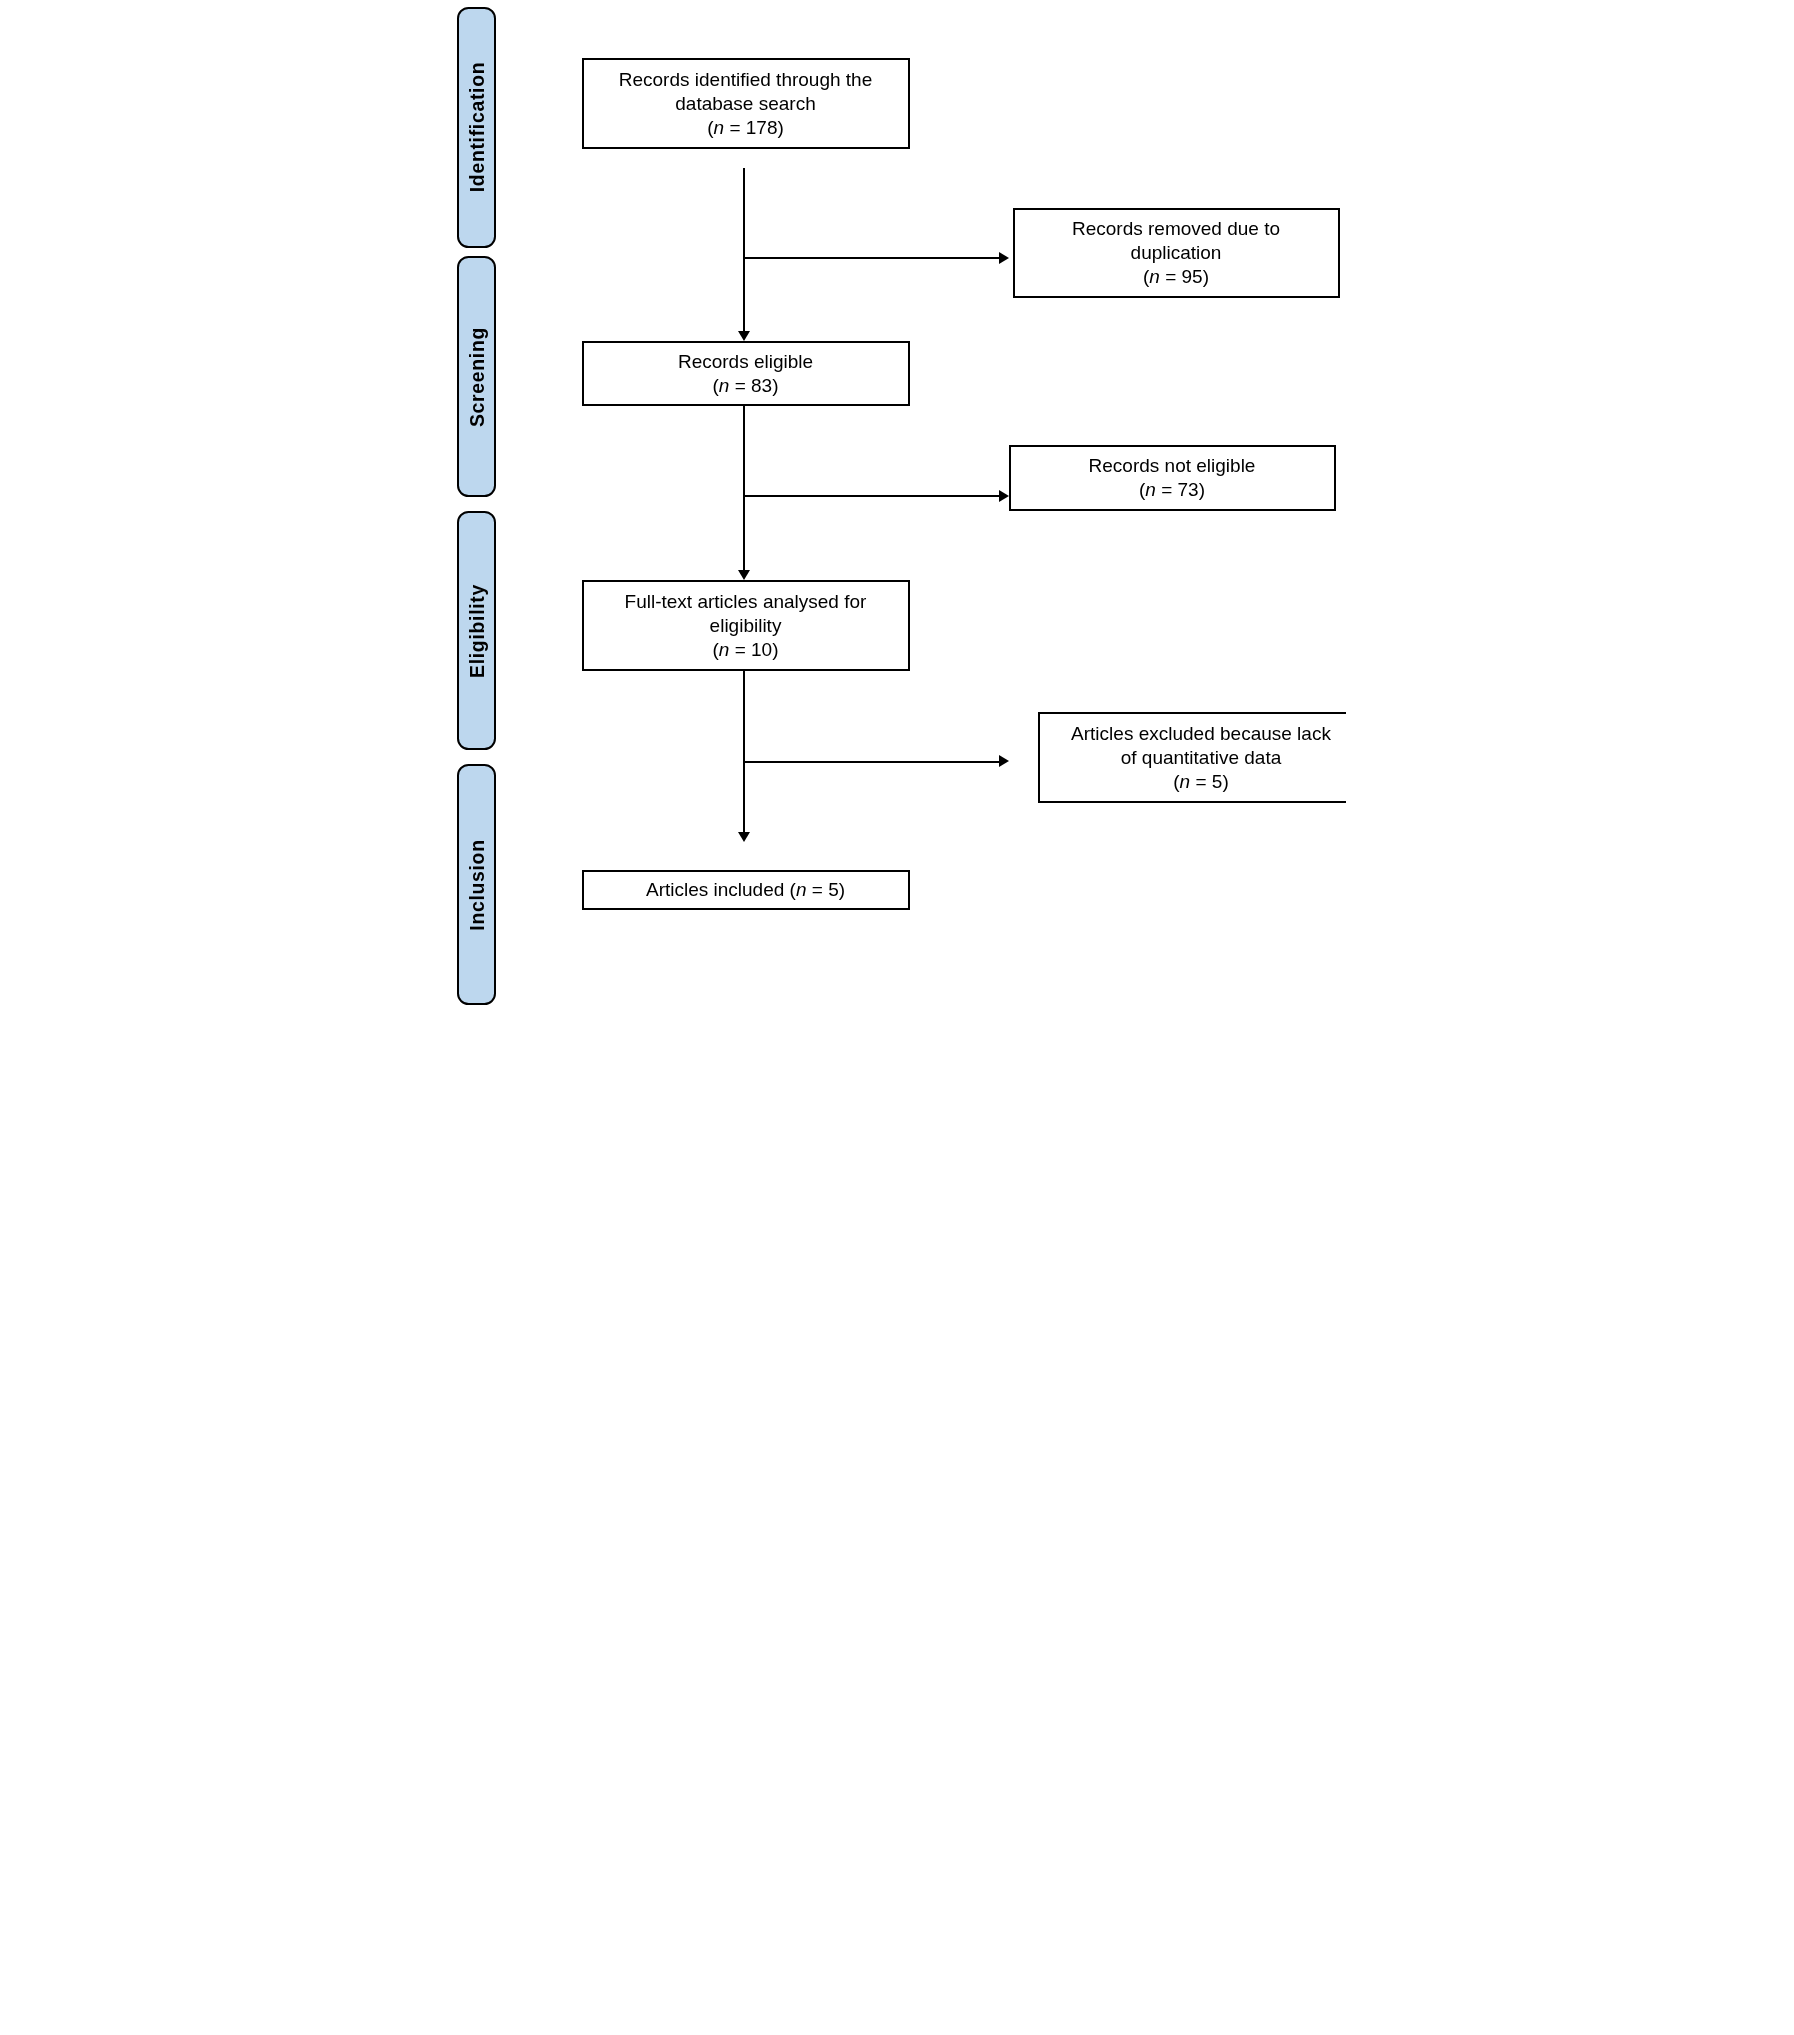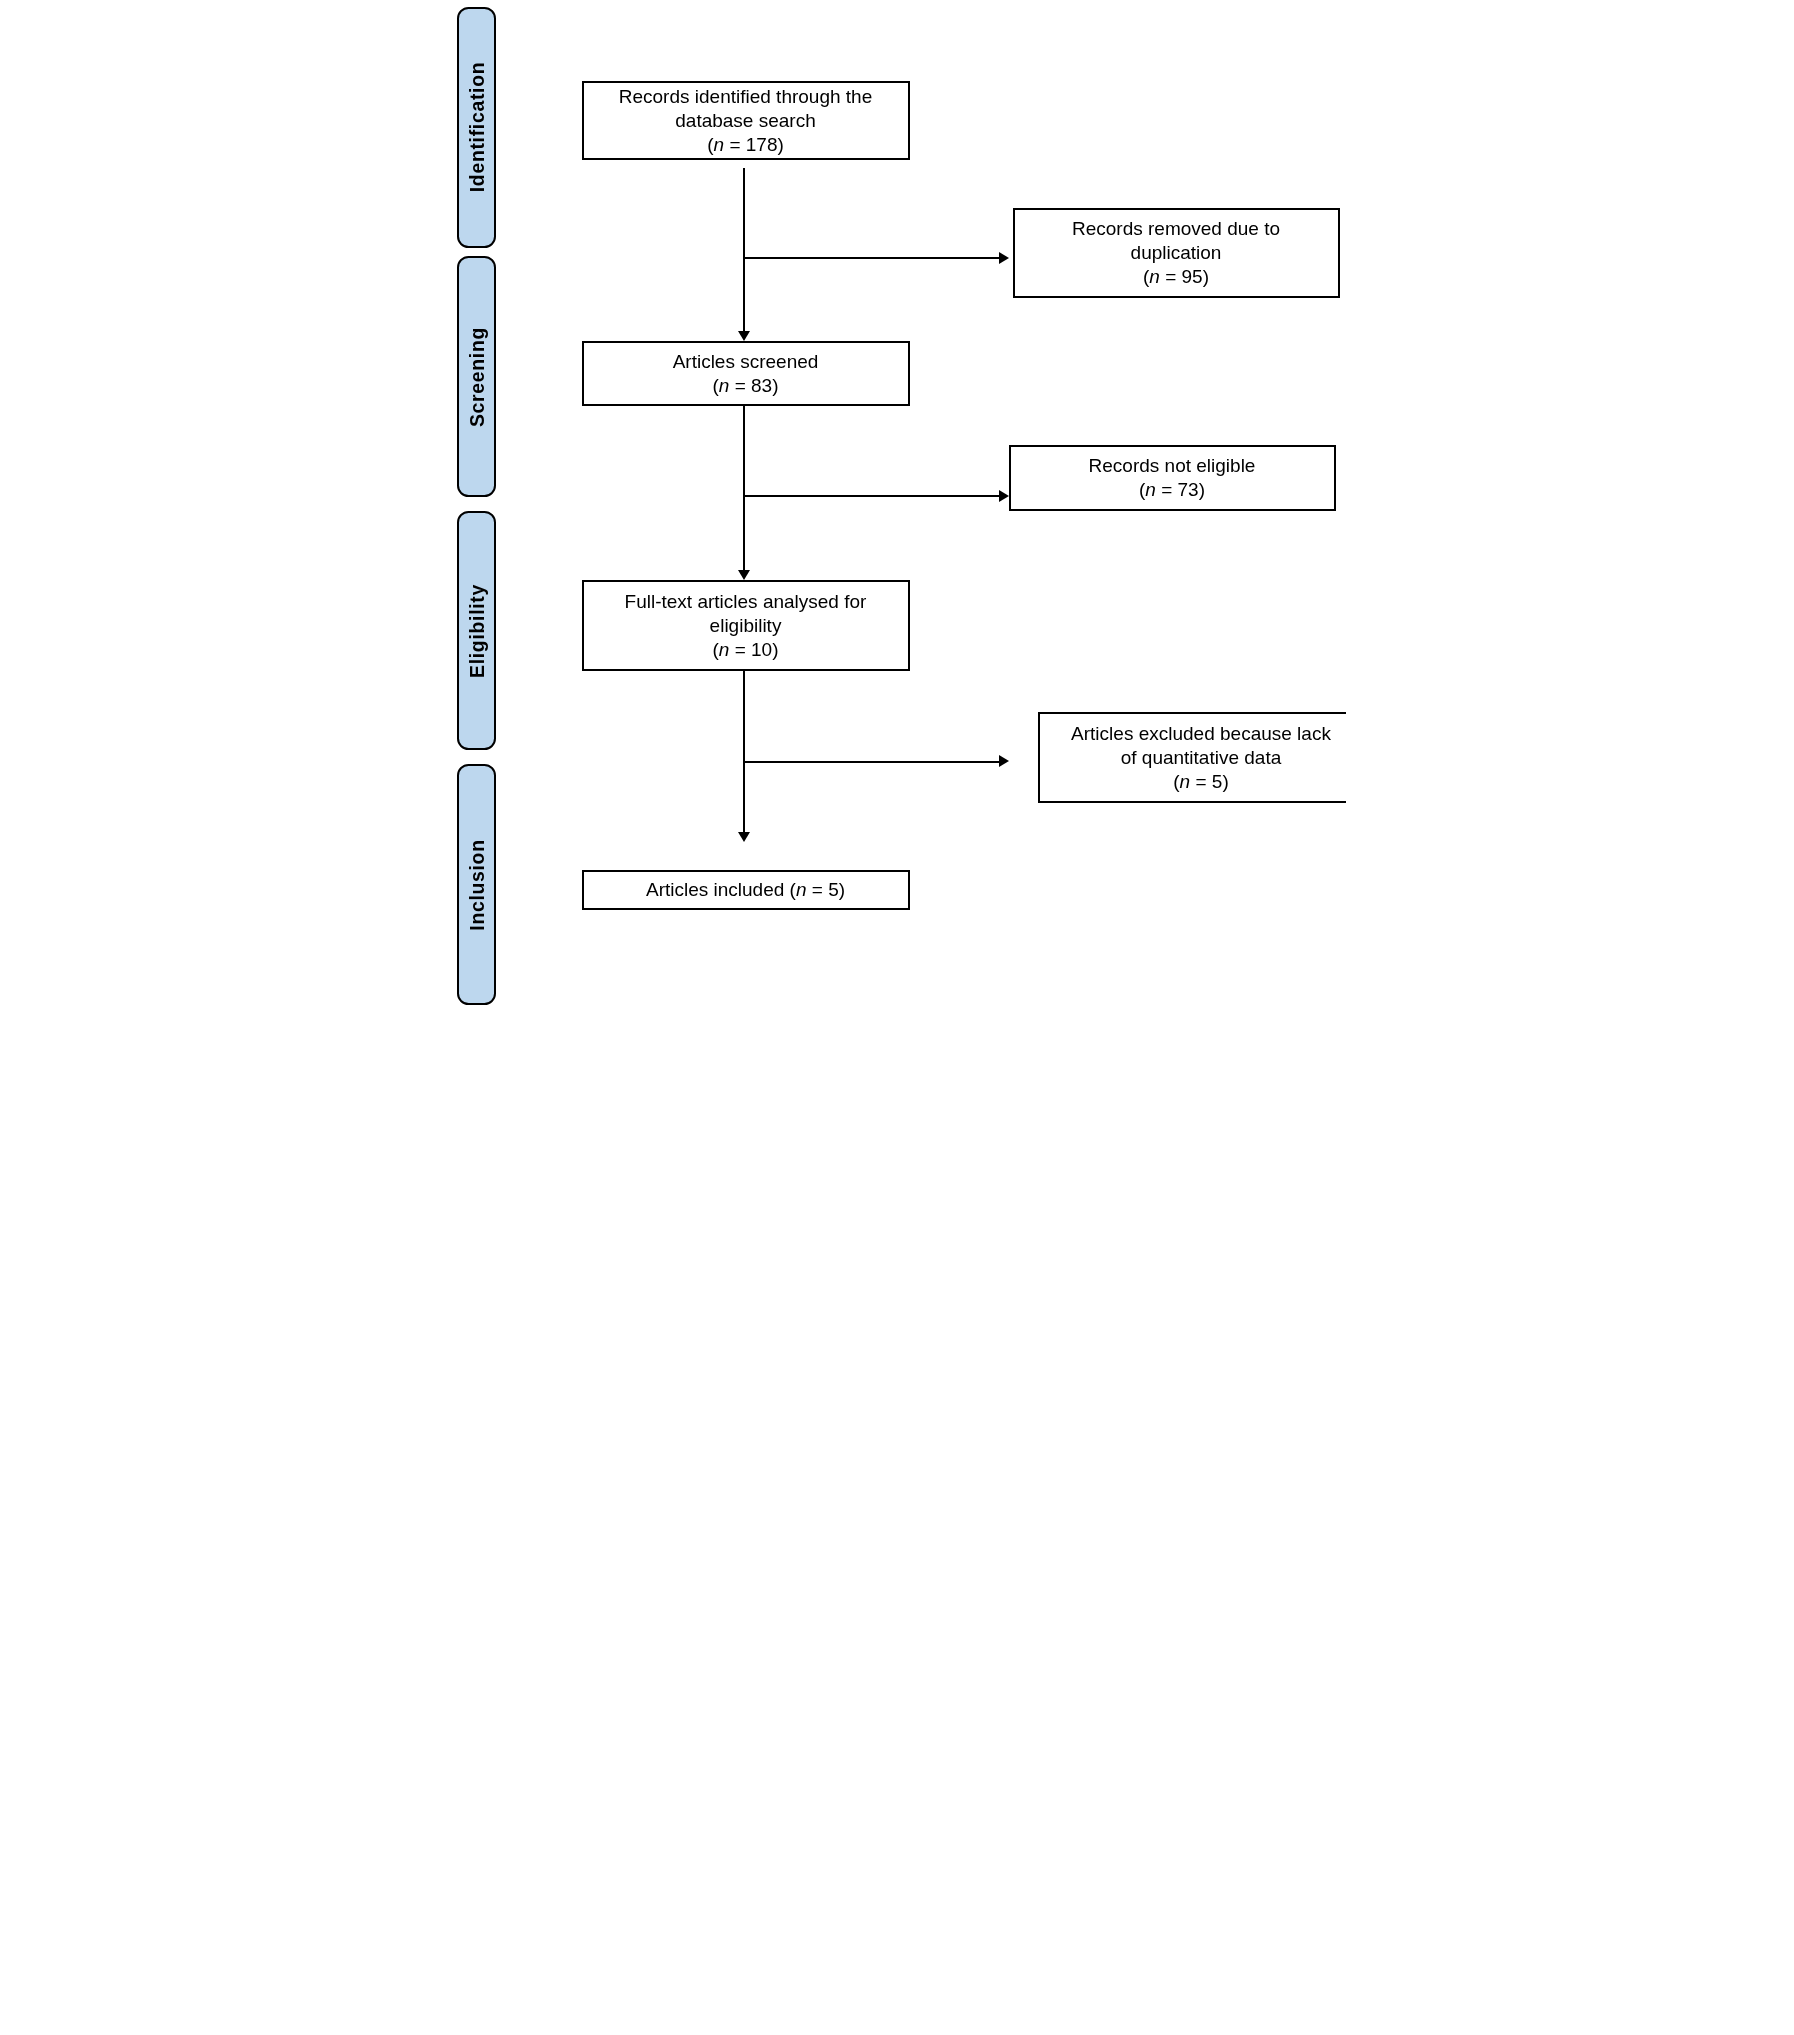--- a/index.html
+++ b/index.html
@@ -52,21 +52,21 @@
     flex-direction: column;
     justify-content: center;
     align-items: center;
     text-align: center;
     font-size: 19px;
     line-height: 24px;
   }
   .fbox .line { white-space: nowrap; }
   .fbox i { font-style: italic; }
 
-  .box-identified { left: 133px; top: 81px;  width: 328px; height: 79px; }
+  .box-identified { left: 133px; top: 58px;  width: 328px; height: 91px; }
   .box-screened   { left: 133px; top: 341px;  width: 328px; height: 65px;  }
   .box-fulltext   { left: 133px; top: 580px;  width: 328px; height: 91px; }
   .box-included   { left: 133px; top: 842px; width: 328px; height: 40px; margin-top: 28px;  }
   .box-removed    { left: 564px; top: 208px;  width: 327px; height: 90px; }
   .box-noteligible{ left: 560px; top: 445px;  width: 327px; height: 66px;  }
   .box-excluded   { left: 589px; top: 712px;  width: 327px; height: 91px; }
 
   
   .vline {
     position: absolute;
@@ -131,21 +131,21 @@
     <span class="vlabel">Inclusion</span>
   </div>
 
   <div class="fbox box-identified">
     <div class="line">Records identified through the</div>
     <div class="line">database search</div>
     <div class="line">(<i>n</i> = 178)</div>
   </div>
 
   <div class="fbox box-screened">
-    <div class="line">Articles screened</div>
+    <div class="line">Records eligible</div>
     <div class="line">(<i>n</i> = 83)</div>
   </div>
 
   <div class="fbox box-fulltext">
     <div class="line">Full-text articles analysed for</div>
     <div class="line">eligibility</div>
     <div class="line">(<i>n</i> = 10)</div>
   </div>
 
   <div class="fbox box-included">

